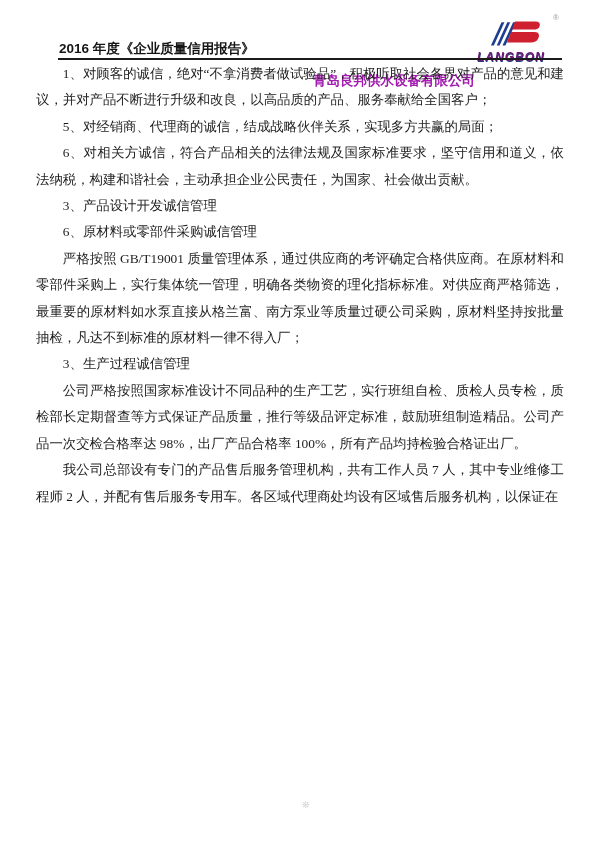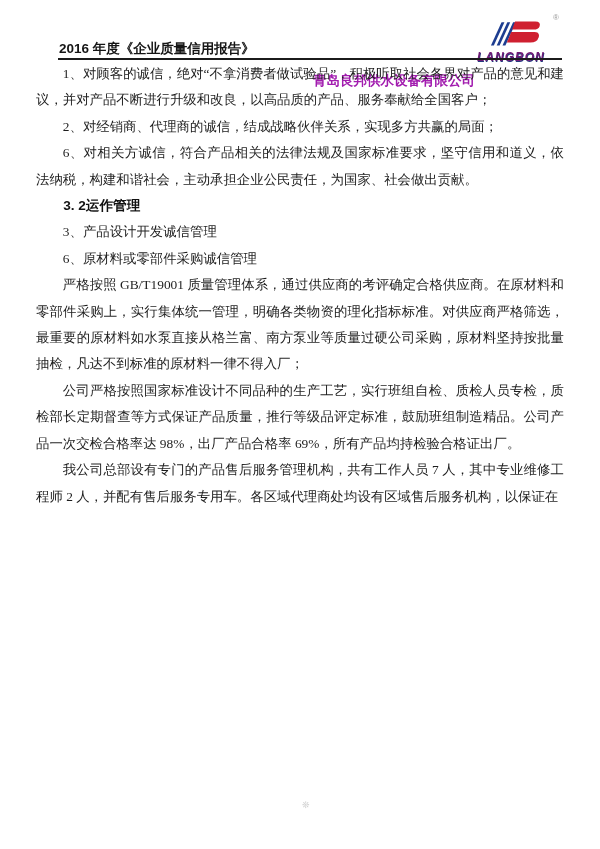--- a/index.html
+++ b/index.html
@@ -87,25 +87,25 @@
       <span class="logo-reg">®</span>
       <span class="logo-brand">LANGBON</span>
     </span>
 
     <div class="header-rule"></div>
   </header>
 
   <main class="doc-body">
 
   <p class="body">1、对顾客的诚信，绝对“不拿消费者做试验品”，积极听取社会各界对产品的意见和建议，并对产品不断进行升级和改良，以高品质的产品、服务奉献给全国客户；</p>
-      <p class="body">2、对经销商、代理商的诚信，结成战略伙伴关系，实现多方共赢的局面；</p>
+      <p class="body">5、对经销商、代理商的诚信，结成战略伙伴关系，实现多方共赢的局面；</p>
       <p class="body">6、对相关方诚信，符合产品相关的法律法规及国家标准要求，坚守信用和道义，依法纳税，构建和谐社会，主动承担企业公民责任，为国家、社会做出贡献。</p>
-      <p class="heading">3. 2运作管理</p>
       <p class="body">3、产品设计开发诚信管理</p>
       <p class="body">6、原材料或零部件采购诚信管理</p>
       <p class="body">严格按照 GB/T19001 质量管理体系，通过供应商的考评确定合格供应商。在原材料和零部件采购上，实行集体统一管理，明确各类物资的理化指标标准。对供应商严格筛选，最重要的原材料如水泵直接从格兰富、南方泵业等质量过硬公司采购，原材料坚持按批量抽检，凡达不到标准的原材料一律不得入厂；</p>
-      <p class="body">公司严格按照国家标准设计不同品种的生产工艺，实行班组自检、质检人员专检，质检部长定期督查等方式保证产品质量，推行等级品评定标准，鼓励班组制造精品。公司产品一次交检合格率达 98%，出厂产品合格率 69%，所有产品均持检验合格证出厂。</p>
+      <p class="body">3、生产过程诚信管理</p>
+      <p class="body">公司严格按照国家标准设计不同品种的生产工艺，实行班组自检、质检人员专检，质检部长定期督查等方式保证产品质量，推行等级品评定标准，鼓励班组制造精品。公司产品一次交检合格率达 98%，出厂产品合格率 100%，所有产品均持检验合格证出厂。</p>
       <p class="body">我公司总部设有专门的产品售后服务管理机构，共有工作人员 7 人，其中专业维修工程师 2 人，并配有售后服务专用车。各区域代理商处均设有区域售后服务机构，以保证在</p>
     </main>
 
   <span class="footer-mark">❊</span>
 
 </div>
 
 </body></html>

